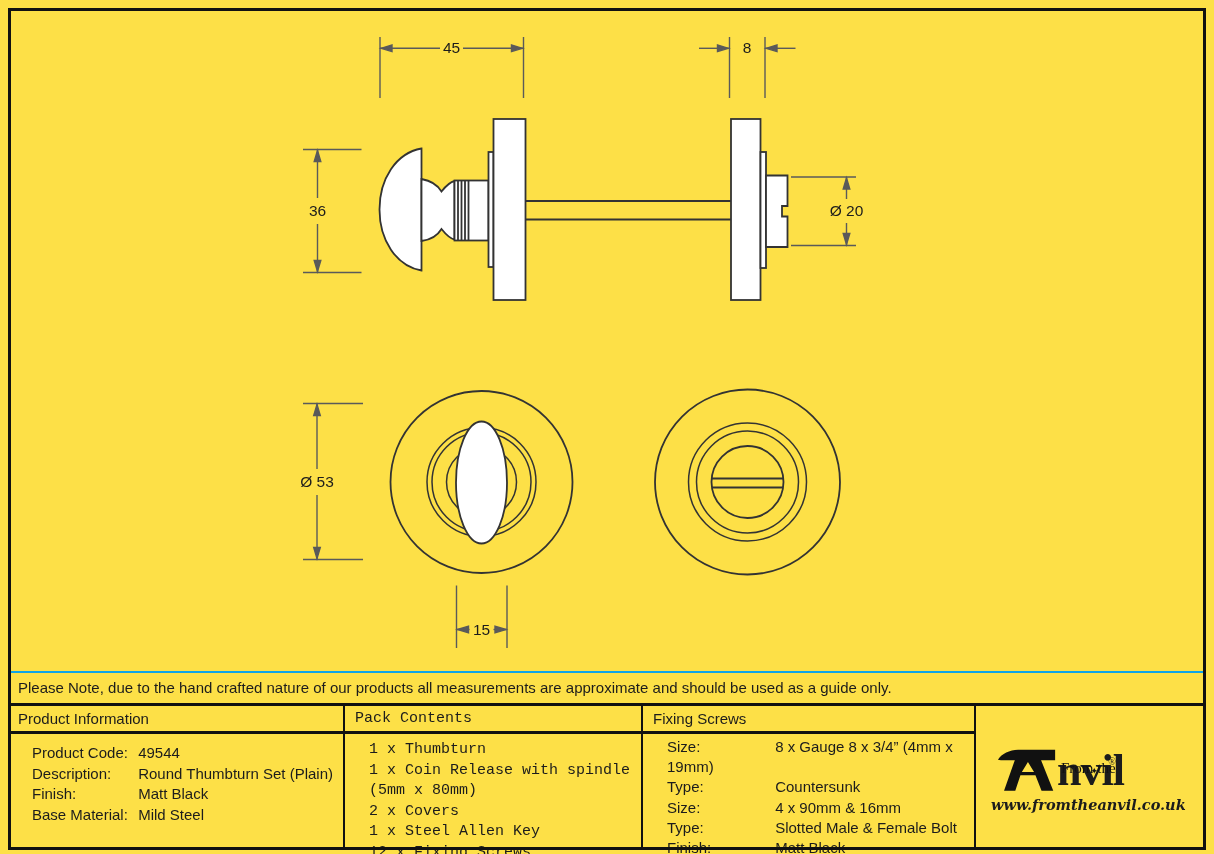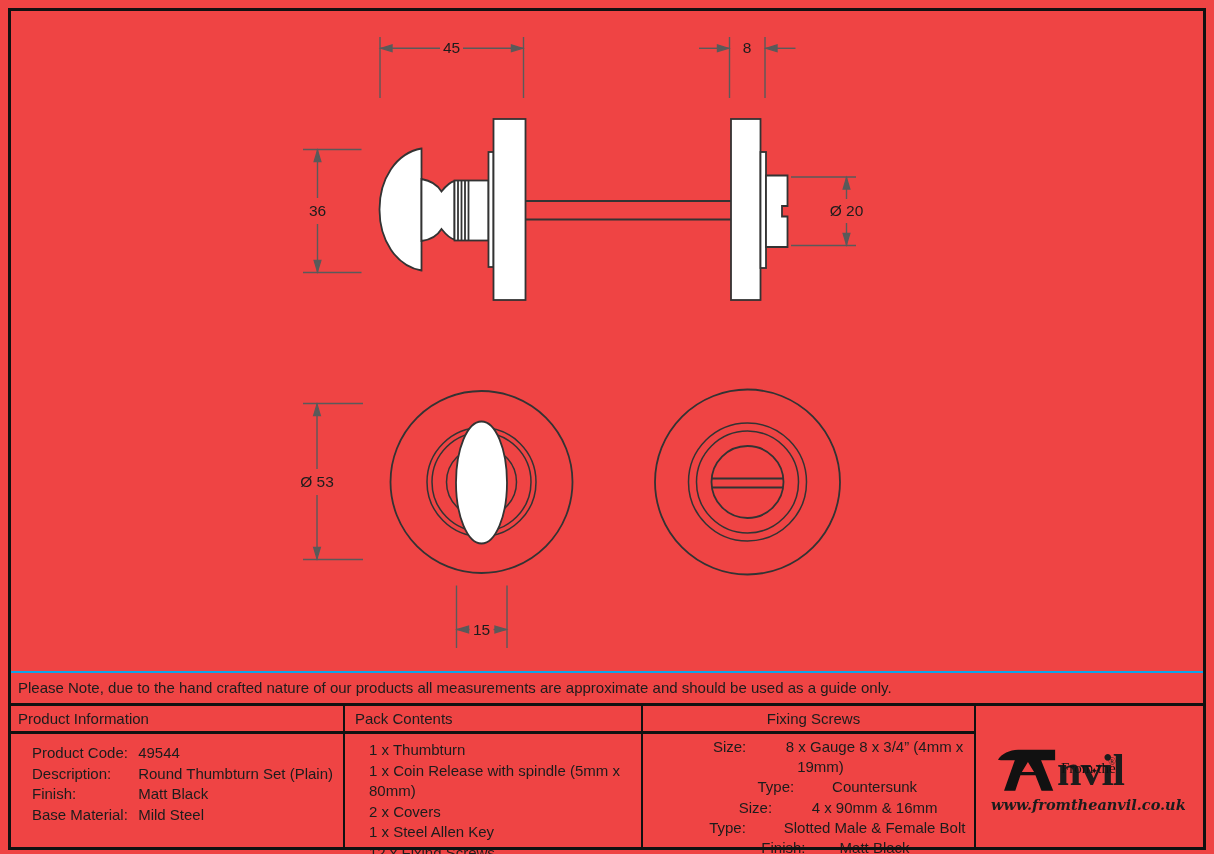--- a/index.html
+++ b/index.html
@@ -1,30 +1,30 @@
 <!DOCTYPE html>
 <html><head>
 <meta charset="utf-8">
 <style>
   html,body{margin:0;padding:0;background:#fff;}
-  #page{position:relative;width:1214px;height:854px;background:#ef4444;overflow:hidden;
+  #page{position:relative;width:1214px;height:854px;background:#fde047;overflow:hidden;
         font-family:"Liberation Sans",sans-serif;color:#1c1c1c;}
   #page-border{position:absolute;left:8px;top:8px;width:1198px;height:842px;
         border:3px solid #111;box-sizing:border-box;pointer-events:none;z-index:30;}
   #drawing{position:absolute;left:0;top:0;width:1214px;height:671px;}
   
   #tables{position:absolute;left:8px;top:671px;width:1198px;height:176px;box-sizing:border-box;
         border-top:2px solid #0ea5e9;font-size:15px;}
   #note-row{height:30px;line-height:30px;padding-left:10px;border-bottom:3px solid #111;
         white-space:nowrap;overflow:hidden;}
   #cols{display:flex;height:141px;border-radius:15px;}
   .cell{box-sizing:border-box;border-right:2px solid #111;height:141px;}
   .cell.c1{width:337px;}
-  .cell.c2{width:298px;}
-  .cell.c3{width:333px;text-align:center;}
+  .cell.c2{width:298px;font-family:Liberation Mono, monospace;}
+  .cell.c3{width:333px;}
   .cell.c4{width:206px;border-right:none;display:flex;align-items:center;justify-content:center;}
   .cell-header{height:25px;line-height:25px;padding-left:10px;border-bottom:3px solid #111;}
   .cell-body{padding-left:24px;line-height:20.5px;}
   .c1 .cell-body{padding-top:9px;}
   .c2 .cell-body{padding-top:6px;}
   .c3 .cell-body{padding-top:3px;line-height:20.2px;}
   .kv .k{display:inline-block;}
   .c1 .k{width:102px;}
   .c3 .k{width:104px;}
   

